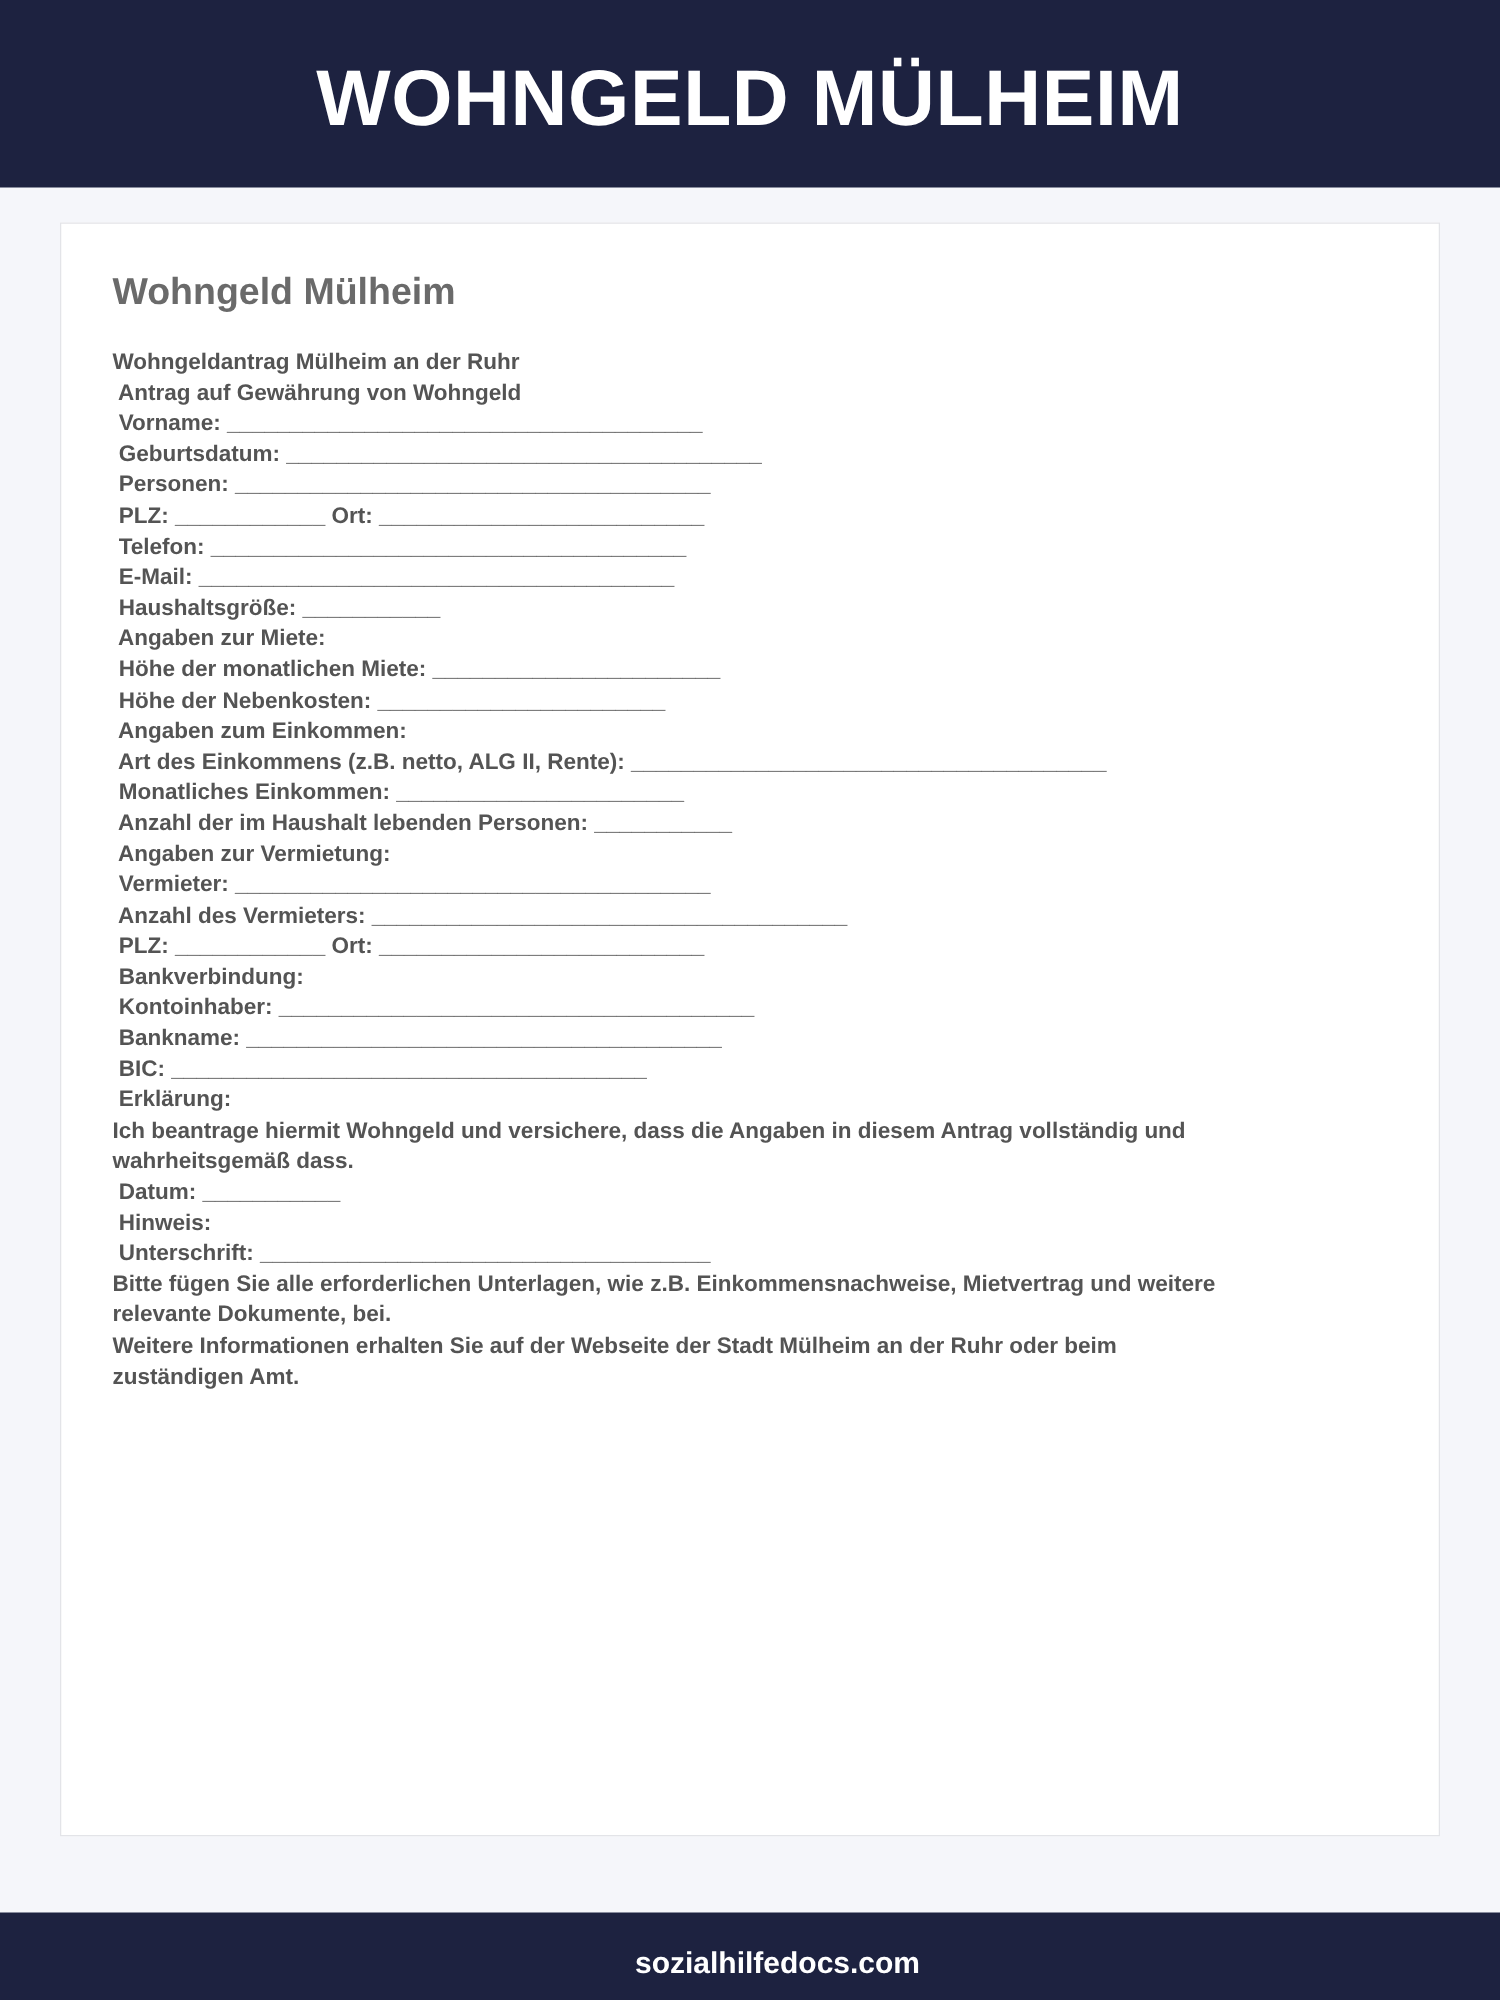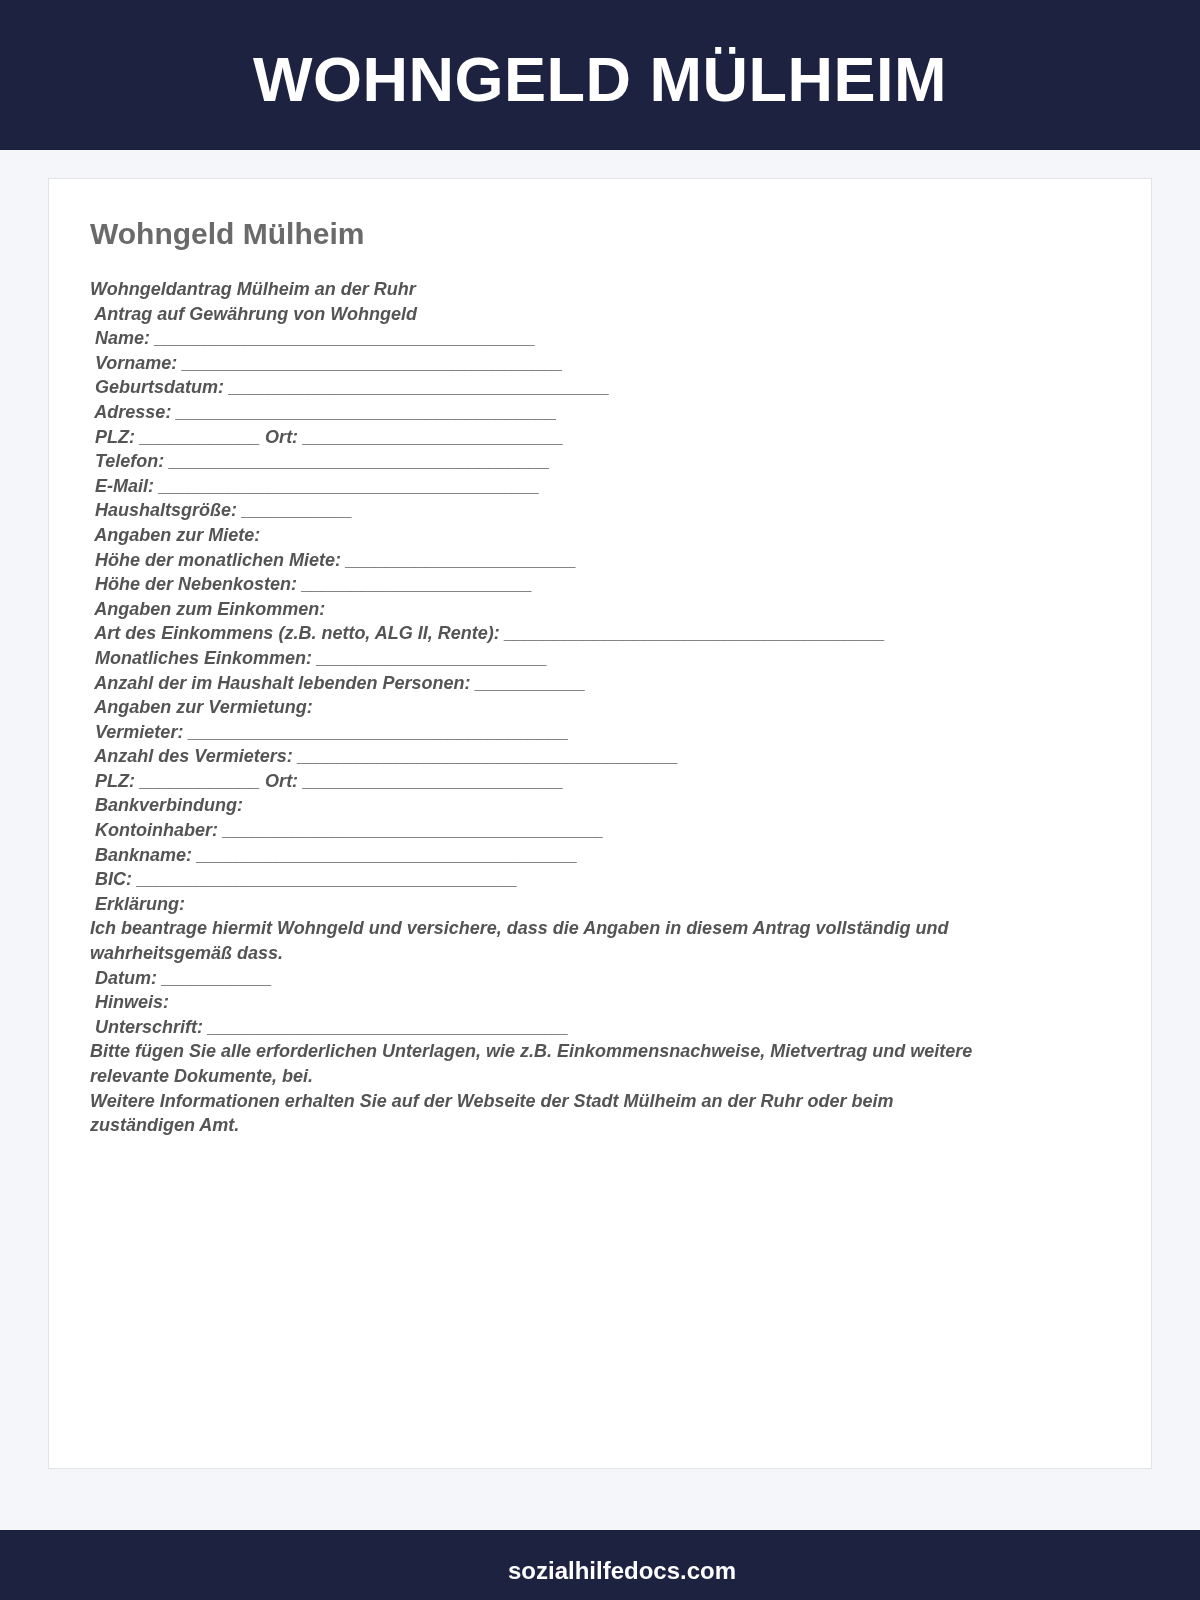--- a/index.html
+++ b/index.html
@@ -44,21 +44,20 @@
   }
   .doc-card h2 {
     margin: 0 0 26px 0;
     color: #6a6a6a;
     font-size: 30px;
     font-weight: bold;
     line-height: 34px;
   }
   .doc-lines {
     color: #545454;
-    font-style: italic;
   }
   .doc-line {
     white-space: pre;
     font-size: 18px;
     font-weight: bold;
     line-height: 24.6px;
     color: #545454;
   }
   
   .site-footer {
@@ -81,24 +80,23 @@
 <header class="site-header">
   <h1>WOHNGELD MÜLHEIM</h1>
 </header>
 
 <main class="page-main">
   <section class="doc-card">
     <h2>Wohngeld Mülheim</h2>
     <div class="doc-lines">
         <div class="doc-line">Wohngeldantrag Mülheim an der Ruhr</div>
         <div class="doc-line"> Antrag auf Gewährung von Wohngeld</div>
-        <div class="doc-line"> Name: ______________________________________</div>
         <div class="doc-line"> Vorname: ______________________________________</div>
         <div class="doc-line"> Geburtsdatum: ______________________________________</div>
-        <div class="doc-line"> Adresse: ______________________________________</div>
+        <div class="doc-line"> Personen: ______________________________________</div>
         <div class="doc-line"> PLZ: ____________ Ort: __________________________</div>
         <div class="doc-line"> Telefon: ______________________________________</div>
         <div class="doc-line"> E-Mail: ______________________________________</div>
         <div class="doc-line"> Haushaltsgröße: ___________</div>
         <div class="doc-line"> Angaben zur Miete:</div>
         <div class="doc-line"> Höhe der monatlichen Miete: _______________________</div>
         <div class="doc-line"> Höhe der Nebenkosten: _______________________</div>
         <div class="doc-line"> Angaben zum Einkommen:</div>
         <div class="doc-line"> Art des Einkommens (z.B. netto, ALG II, Rente): ______________________________________</div>
         <div class="doc-line"> Monatliches Einkommen: _______________________</div>

